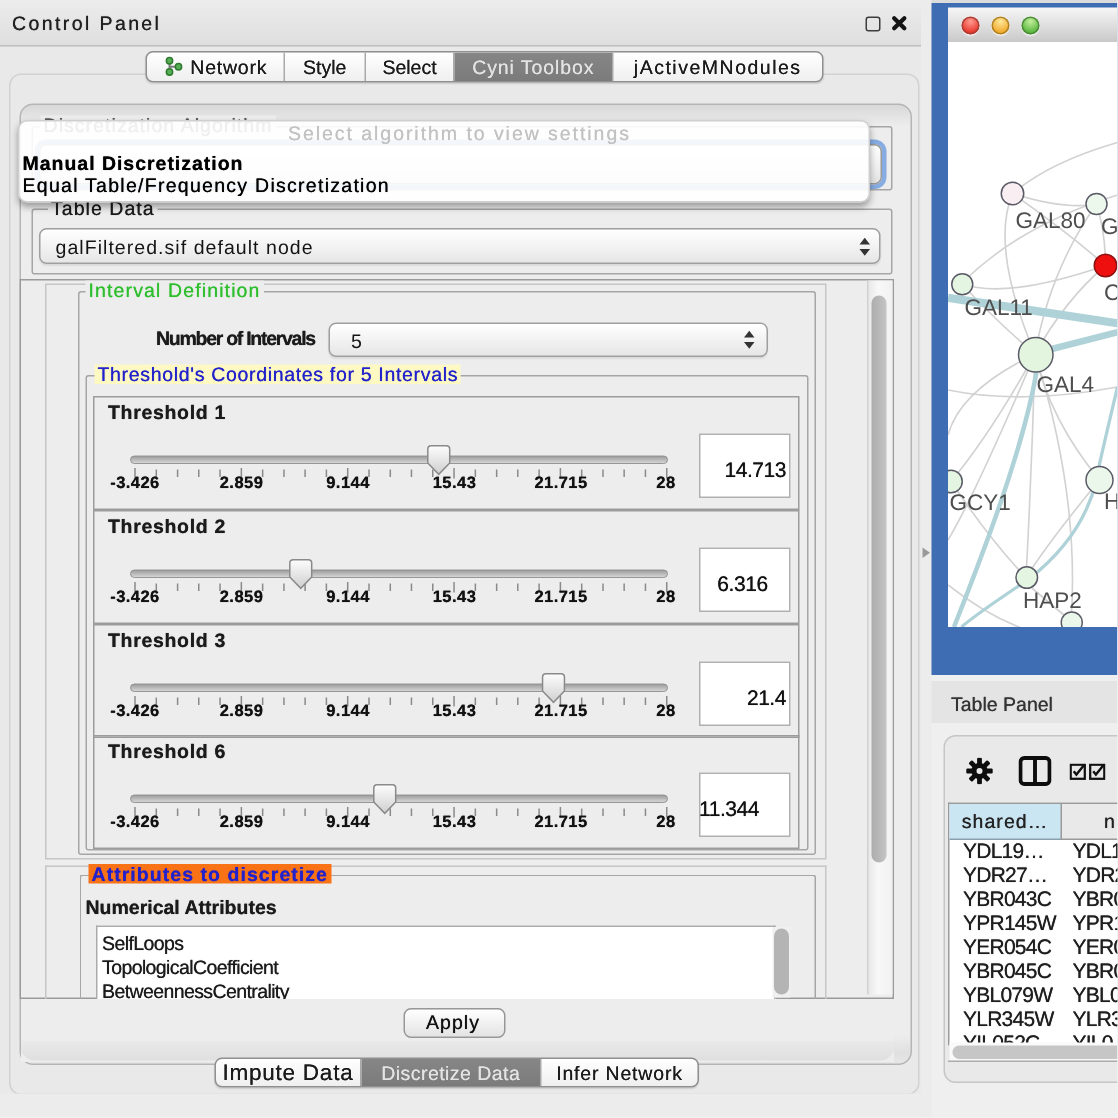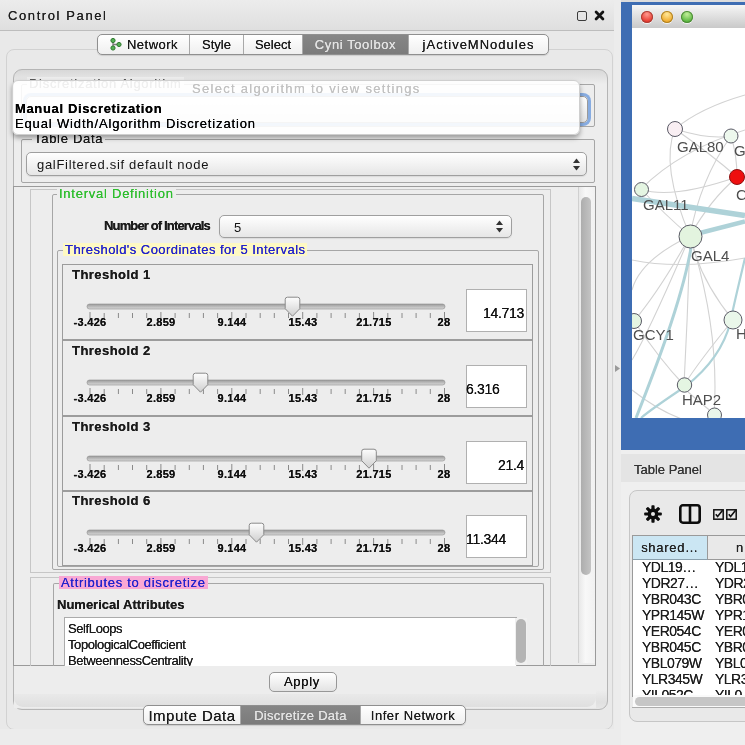--- a/index.html
+++ b/index.html
@@ -83,21 +83,21 @@
         <path d="M -5,-11 H 5 Q 7.3,-11 7.3,-8.7 V 0.5 L 0,8 L -7.3,0.5 V -8.7 Q -7.3,-11 -5,-11 Z" fill="url(#tg)" stroke="#8a8a8a" stroke-width="1"></path>
       </g>
     </svg>
 <div class="t" style="left:60px;top:393px;width:60px;text-align:center;font-size:11px;font-weight:bold;color:#111;letter-spacing:0.3px;">-3.426</div>
 <div class="t" style="left:131px;top:393px;width:60px;text-align:center;font-size:11px;font-weight:bold;color:#111;letter-spacing:0.3px;">2.859</div>
 <div class="t" style="left:202px;top:393px;width:60px;text-align:center;font-size:11px;font-weight:bold;color:#111;letter-spacing:0.3px;">9.144</div>
 <div class="t" style="left:273px;top:393px;width:60px;text-align:center;font-size:11px;font-weight:bold;color:#111;letter-spacing:0.3px;">15.43</div>
 <div class="t" style="left:344px;top:393px;width:60px;text-align:center;font-size:11px;font-weight:bold;color:#111;letter-spacing:0.3px;">21.715</div>
 <div class="t" style="left:414px;top:393px;width:60px;text-align:center;font-size:11px;font-weight:bold;color:#111;letter-spacing:0.3px;">28</div>
 <div class="abs" style="left:466px;top:365px;width:59px;height:41px;background:#fff;border:1px solid #b0b0b0;"></div>
-<div class="t" style="left:466px;top:382px;width:58px;text-align:left;font-size:14px;color:#111;letter-spacing:-0.3px;">6.316</div>
+<div class="t" style="left:466px;top:382px;width:58px;text-align:center;font-size:14px;color:#111;letter-spacing:-0.3px;">6.316</div>
 <div class="abs" style="left:62px;top:416px;width:469px;height:74px;border:1px solid #9c9c9c;"></div>
 <div class="t" style="left:72px;top:420px;font-weight:bold;letter-spacing:0.45px;">Threshold 3</div>
 <svg class="abs" style="left:62px;top:444px;" width="400" height="44" viewBox="0 0 400 44">
       <rect x="25.0" y="12" width="358.0" height="5" rx="2.5" fill="url(#gg)" stroke="#8e8e8e" stroke-width="0.6"></rect>
       <path d="M28.0 20 V 27 M42.2 21 V 26 M56.4 21 V 26 M70.5 21 V 26 M84.7 21 V 26 M98.9 20 V 27 M113.1 21 V 26 M127.3 21 V 26 M141.4 21 V 26 M155.6 21 V 26 M169.8 20 V 27 M184.0 21 V 26 M198.2 21 V 26 M212.3 21 V 26 M226.5 21 V 26 M240.7 20 V 27 M254.9 21 V 26 M269.1 21 V 26 M283.2 21 V 26 M297.4 21 V 26 M311.6 20 V 27 M325.8 21 V 26 M340.0 21 V 26 M354.1 21 V 26 M368.3 21 V 26 M382.5 20 V 27" stroke="#8a8a8a" stroke-width="1"></path>
       <g transform="translate(307.0,16.2)">
         <path d="M -5,-11 H 5 Q 7.3,-11 7.3,-8.7 V 0.5 L 0,8 L -7.3,0.5 V -8.7 Q -7.3,-11 -5,-11 Z" fill="url(#tg)" stroke="#8a8a8a" stroke-width="1"></path>
       </g>
     </svg>
 <div class="t" style="left:60px;top:469px;width:60px;text-align:center;font-size:11px;font-weight:bold;color:#111;letter-spacing:0.3px;">-3.426</div>
@@ -132,21 +132,21 @@
           <stop offset="1" stop-color="#d9d9d9"></stop>
         </linearGradient>
 <linearGradient id="tg" x1="0" y1="0" x2="0" y2="1">
           <stop offset="0" stop-color="#fdfdfd"></stop>
           <stop offset="1" stop-color="#cfcfcf"></stop>
         </linearGradient>
 </defs>
     </svg>
 <div class="abs" style="left:30px;top:577px;width:519px;height:89px;border:1px solid #c6c6c6;border-bottom:none;"></div>
 <div class="abs" style="left:53px;top:583px;width:489px;height:83px;border:1px solid #a6a6a6;border-bottom:none;border-radius:2px 2px 0 0;"></div>
-<div class="t" style="left:59px;top:576px;background:#f9a8d4;padding:0 2px;color:#2222cc;">Attributes to discretize</div>
+<div class="t" style="left:59px;top:576px;background:#f97316;padding:0 2px;color:#2222cc;font-weight:bold;">Attributes to discretize</div>
 <div class="t" style="left:57px;top:598px;font-weight:bold;letter-spacing:0;">Numerical Attributes</div>
 <div class="abs" style="left:64px;top:617px;width:451px;height:48px;background:#ffffff;border:1px solid #ababab;border-bottom:none;"></div>
 <div class="t" style="left:68px;top:621.5px;letter-spacing:-0.4px;">SelfLoops</div>
 <div class="t" style="left:68px;top:637.5px;letter-spacing:-0.4px;">TopologicalCoefficient</div>
 <div class="t" style="left:68px;top:653.5px;letter-spacing:-0.4px;text-align:center;">BetweennessCentrality</div>
 <div class="abs" style="left:515px;top:618px;width:12px;height:47px;background:#f0f0f0;"></div>
 <div class="abs" style="left:516px;top:619px;width:10px;height:44px;background:#b4b4b4;border-radius:5px;"></div>
 <div class="abs" style="left:14px;top:666px;width:582px;height:42px;background:#ededed;"></div>
 <div class="abs" style="left:14px;top:694px;width:582px;height:13px;background:linear-gradient(#e9e9e9,#dfdfdf);border-radius:0 0 9px 9px;"></div>
 <div class="abs" style="left:269px;top:672px;width:66px;height:18px;border:1px solid #979797;border-radius:5px;background:linear-gradient(#ffffff,#e3e3e3);"></div>
@@ -274,13 +274,13 @@
 <div class="t" style="left:642px;top:672px;font-size:14px;color:#1e1e1e;letter-spacing:-0.5px;">YLR345W</div>
 <div class="t" style="left:715px;top:672px;font-size:14px;color:#1e1e1e;letter-spacing:-0.5px;">YLR3</div>
 <div class="t" style="left:642px;top:688px;font-size:14px;color:#1e1e1e;letter-spacing:-0.5px;">YIL052C</div>
 <div class="t" style="left:715px;top:688px;font-size:14px;color:#1e1e1e;letter-spacing:-0.5px;">YIL0</div>
 <div class="abs" style="left:633px;top:695px;width:112px;height:12px;background:#fafafa;"></div>
 <div class="abs" style="left:635px;top:696.5px;width:110px;height:9px;background:#c6c6c6;border-radius:5px 0 0 5px;"></div>
 <div class="abs" style="left:632px;top:707px;width:113px;height:1px;background:#adadad;"></div>
 <div class="abs" style="left:12px;top:80px;width:566px;height:53px;background:rgba(255,255,255,0.9);border:1px solid #cfcfcf;border-radius:6px;box-shadow:0 3px 5px rgba(0,0,0,0.35);"></div>
 <div class="t" style="left:192px;top:82px;color:#c2c2c2;letter-spacing:1.3px;">Select algorithm to view settings</div>
 <div class="t" style="left:15px;top:102px;font-weight:bold;color:#000;letter-spacing:0.65px;">Manual Discretization</div>
-<div class="t" style="left:15px;top:117px;color:#000;letter-spacing:0.85px;">Equal Width/Algorithm Discretization</div>
+<div class="t" style="left:15px;top:117px;color:#000;letter-spacing:0.85px;">Equal Table/Frequency Discretization</div>
 </div>
 </body></html>

